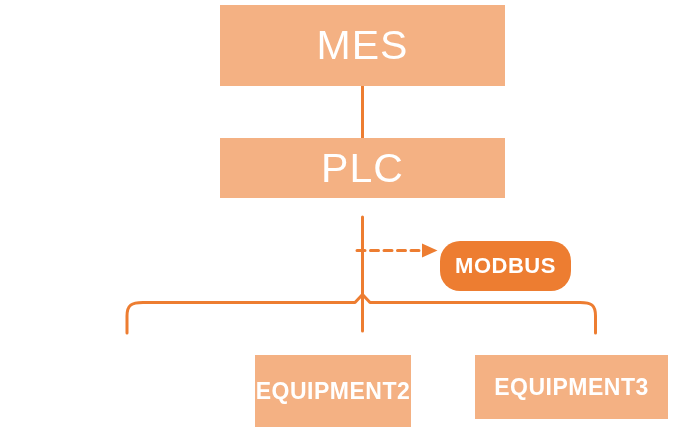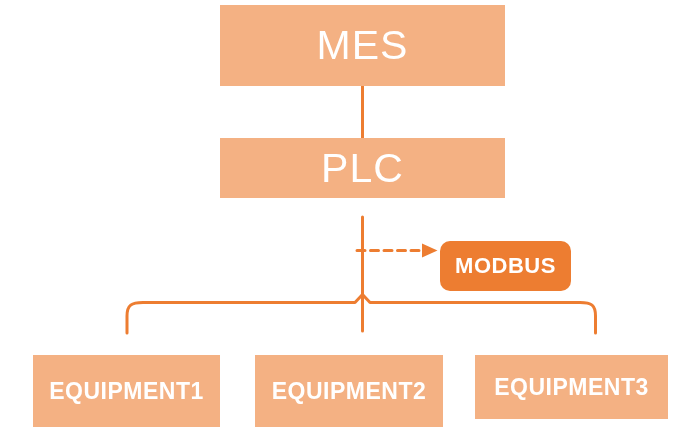--- a/index.html
+++ b/index.html
@@ -55,21 +55,21 @@
     font-weight: 400;
     letter-spacing: 1px;
   }
   .node.small {
     font-size: 23px;
     font-weight: 600;
     letter-spacing: 0.5px;
   }
   .node.tag {
     background: var(--accent, #ED7D31);
-    border-radius: 10px;
+    border-radius: 20px;
     font-size: 22px;
     font-weight: 600;
     letter-spacing: 0.5px;
   }
 </style>
 </head>
 <body>
 
 <div class="canvas">
 
@@ -84,19 +84,18 @@
     <line class="stroke dashed" x1="357" y1="250.5" x2="422" y2="250.5"></line>
     <polygon class="fill" points="422,243.5 437.5,250.5 422,257.5"></polygon>
   </svg>
 
   <div class="node light big" style="left:220px; top:5px; width:285px; height:81px;">MES</div>
 
   <div class="node light big" style="left:220px; top:138px; width:285px; height:60px;">PLC</div>
 
   <div class="node tag" style="left:440px; top:241px; width:131px; height:50px;">MODBUS</div>
 
-  <div class="node light small" style="left:33px; top:355px; width:187px; height:72px;">EQUIPMENT1</div>
 
-  <div class="node light small" style="left:255px; top:355px; width:188px; height:72px;">EQUIPMENT2</div>
+  <div class="node light small" style="left:255px; top:355px; width:156px; height:72px;">EQUIPMENT2</div>
 
   <div class="node light small" style="left:475px; top:355px; width:193px; height:64px;">EQUIPMENT3</div>
 
 </div>
 
 </body></html>

